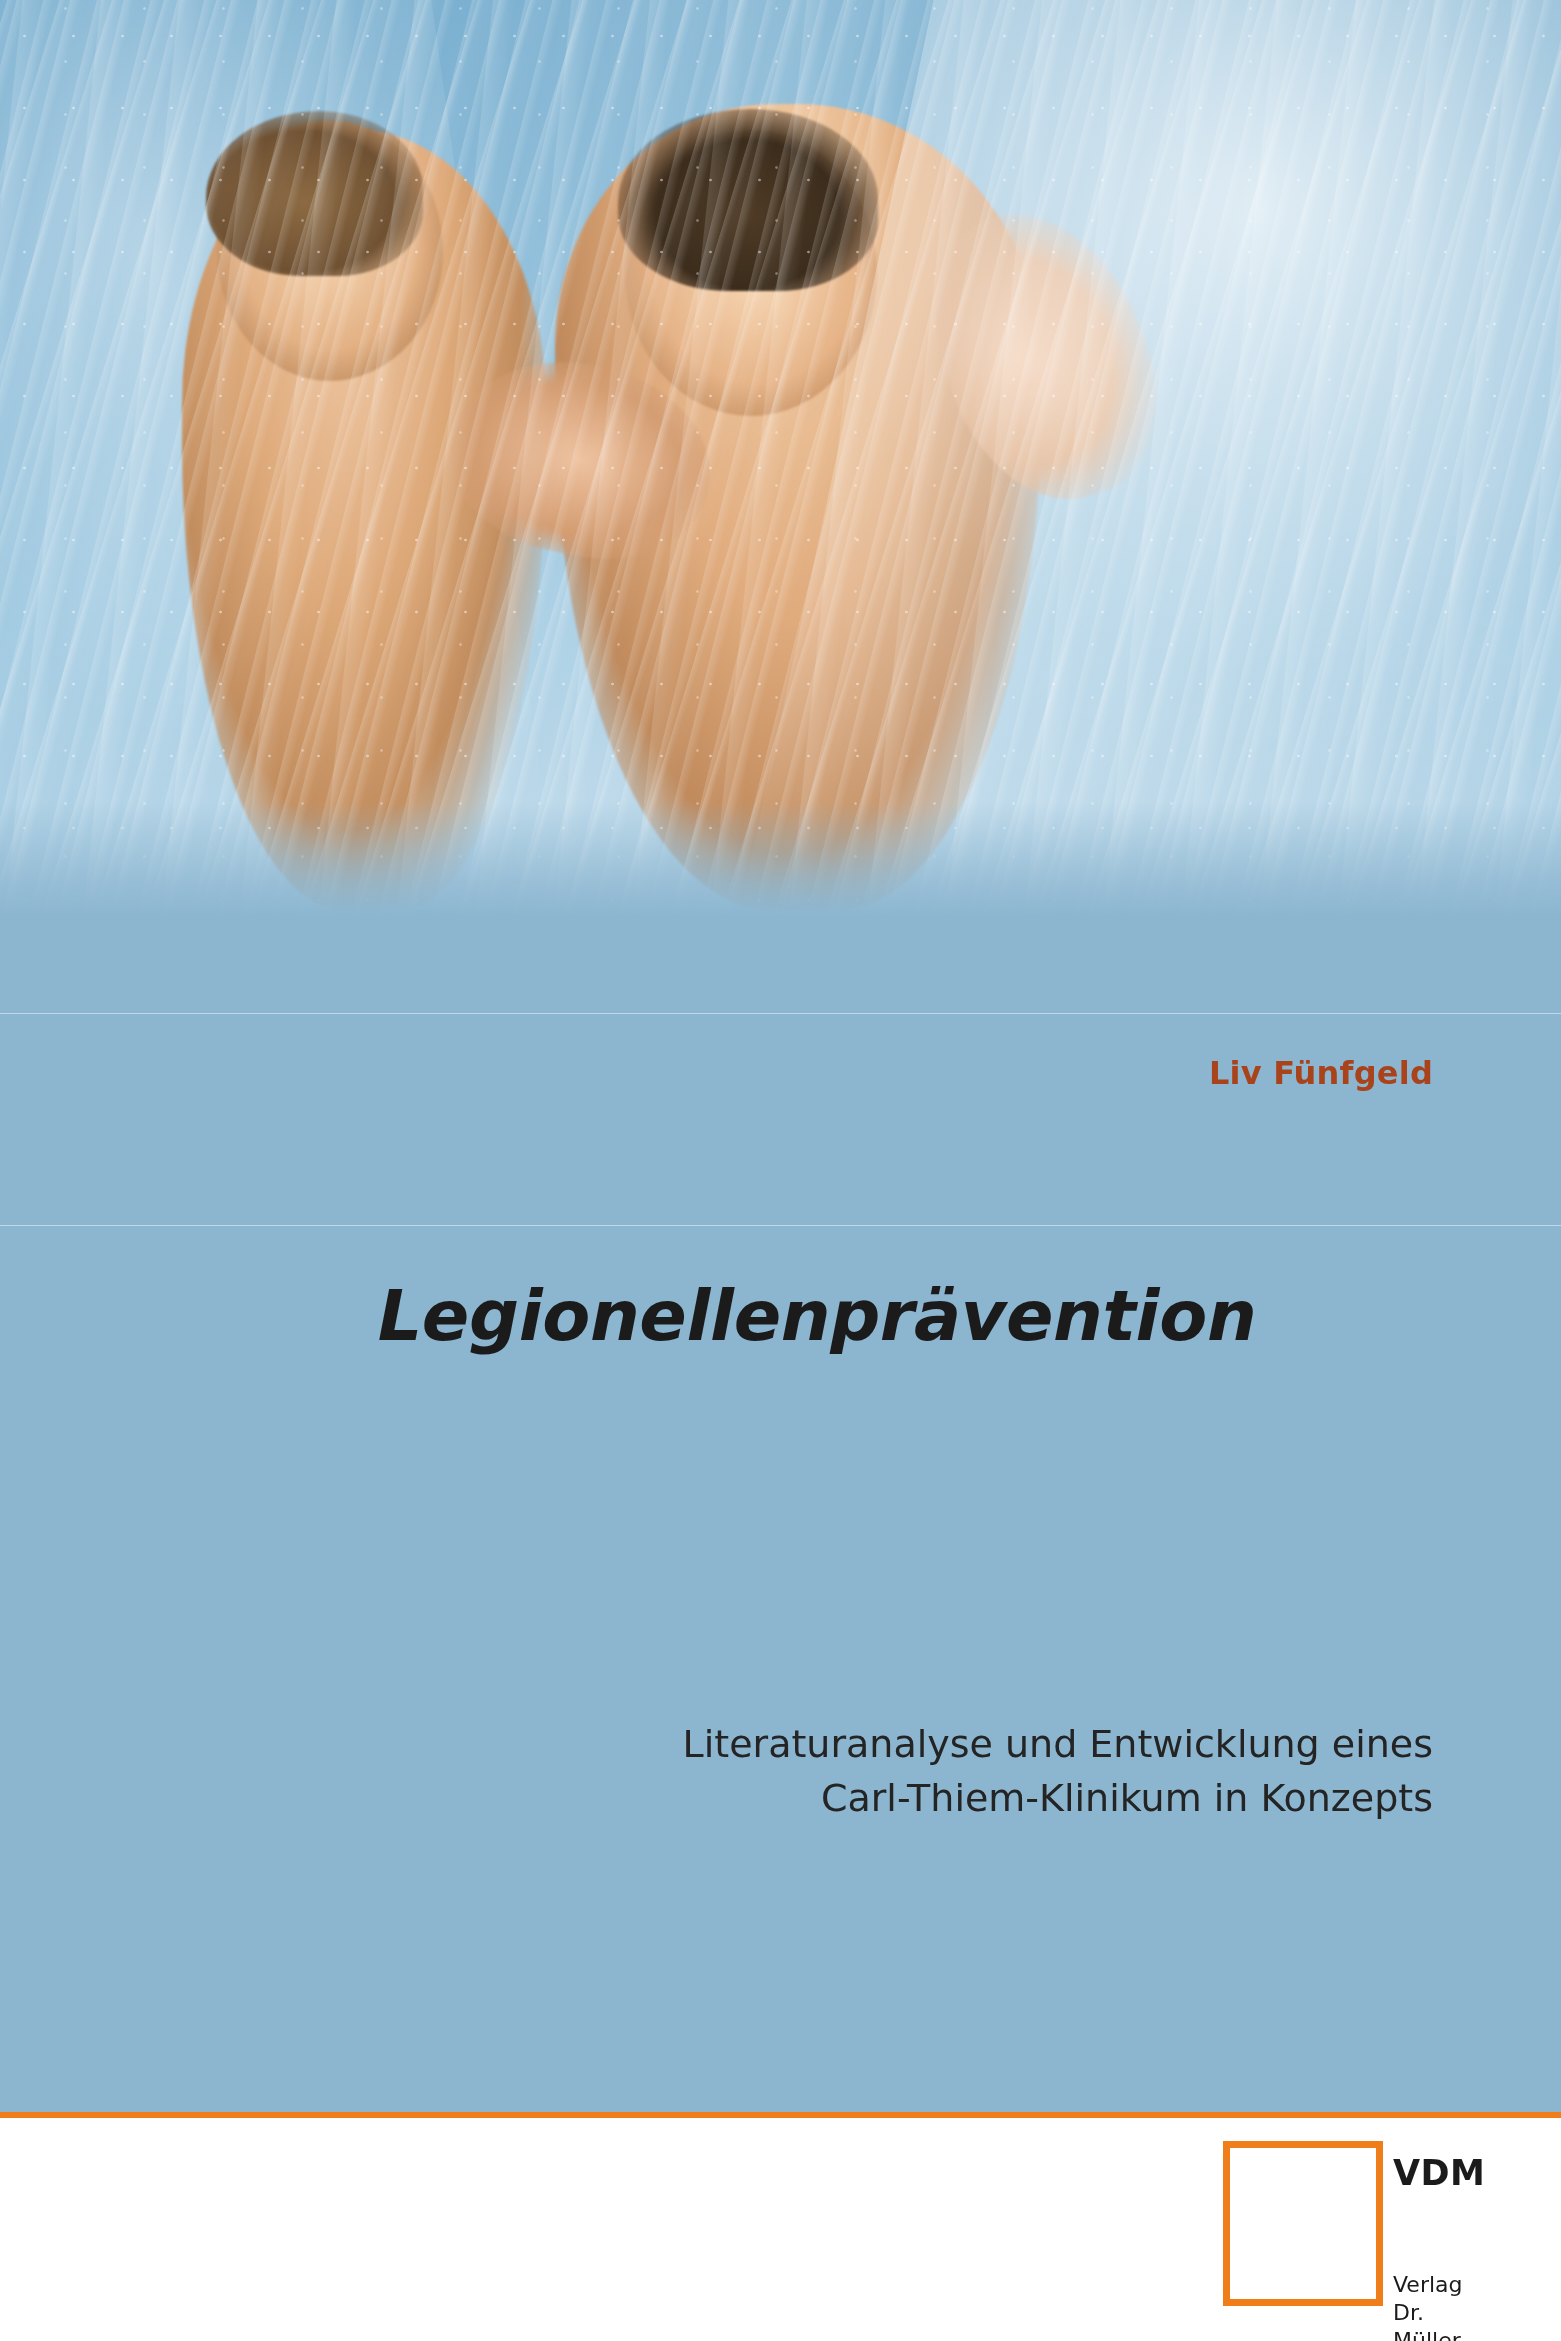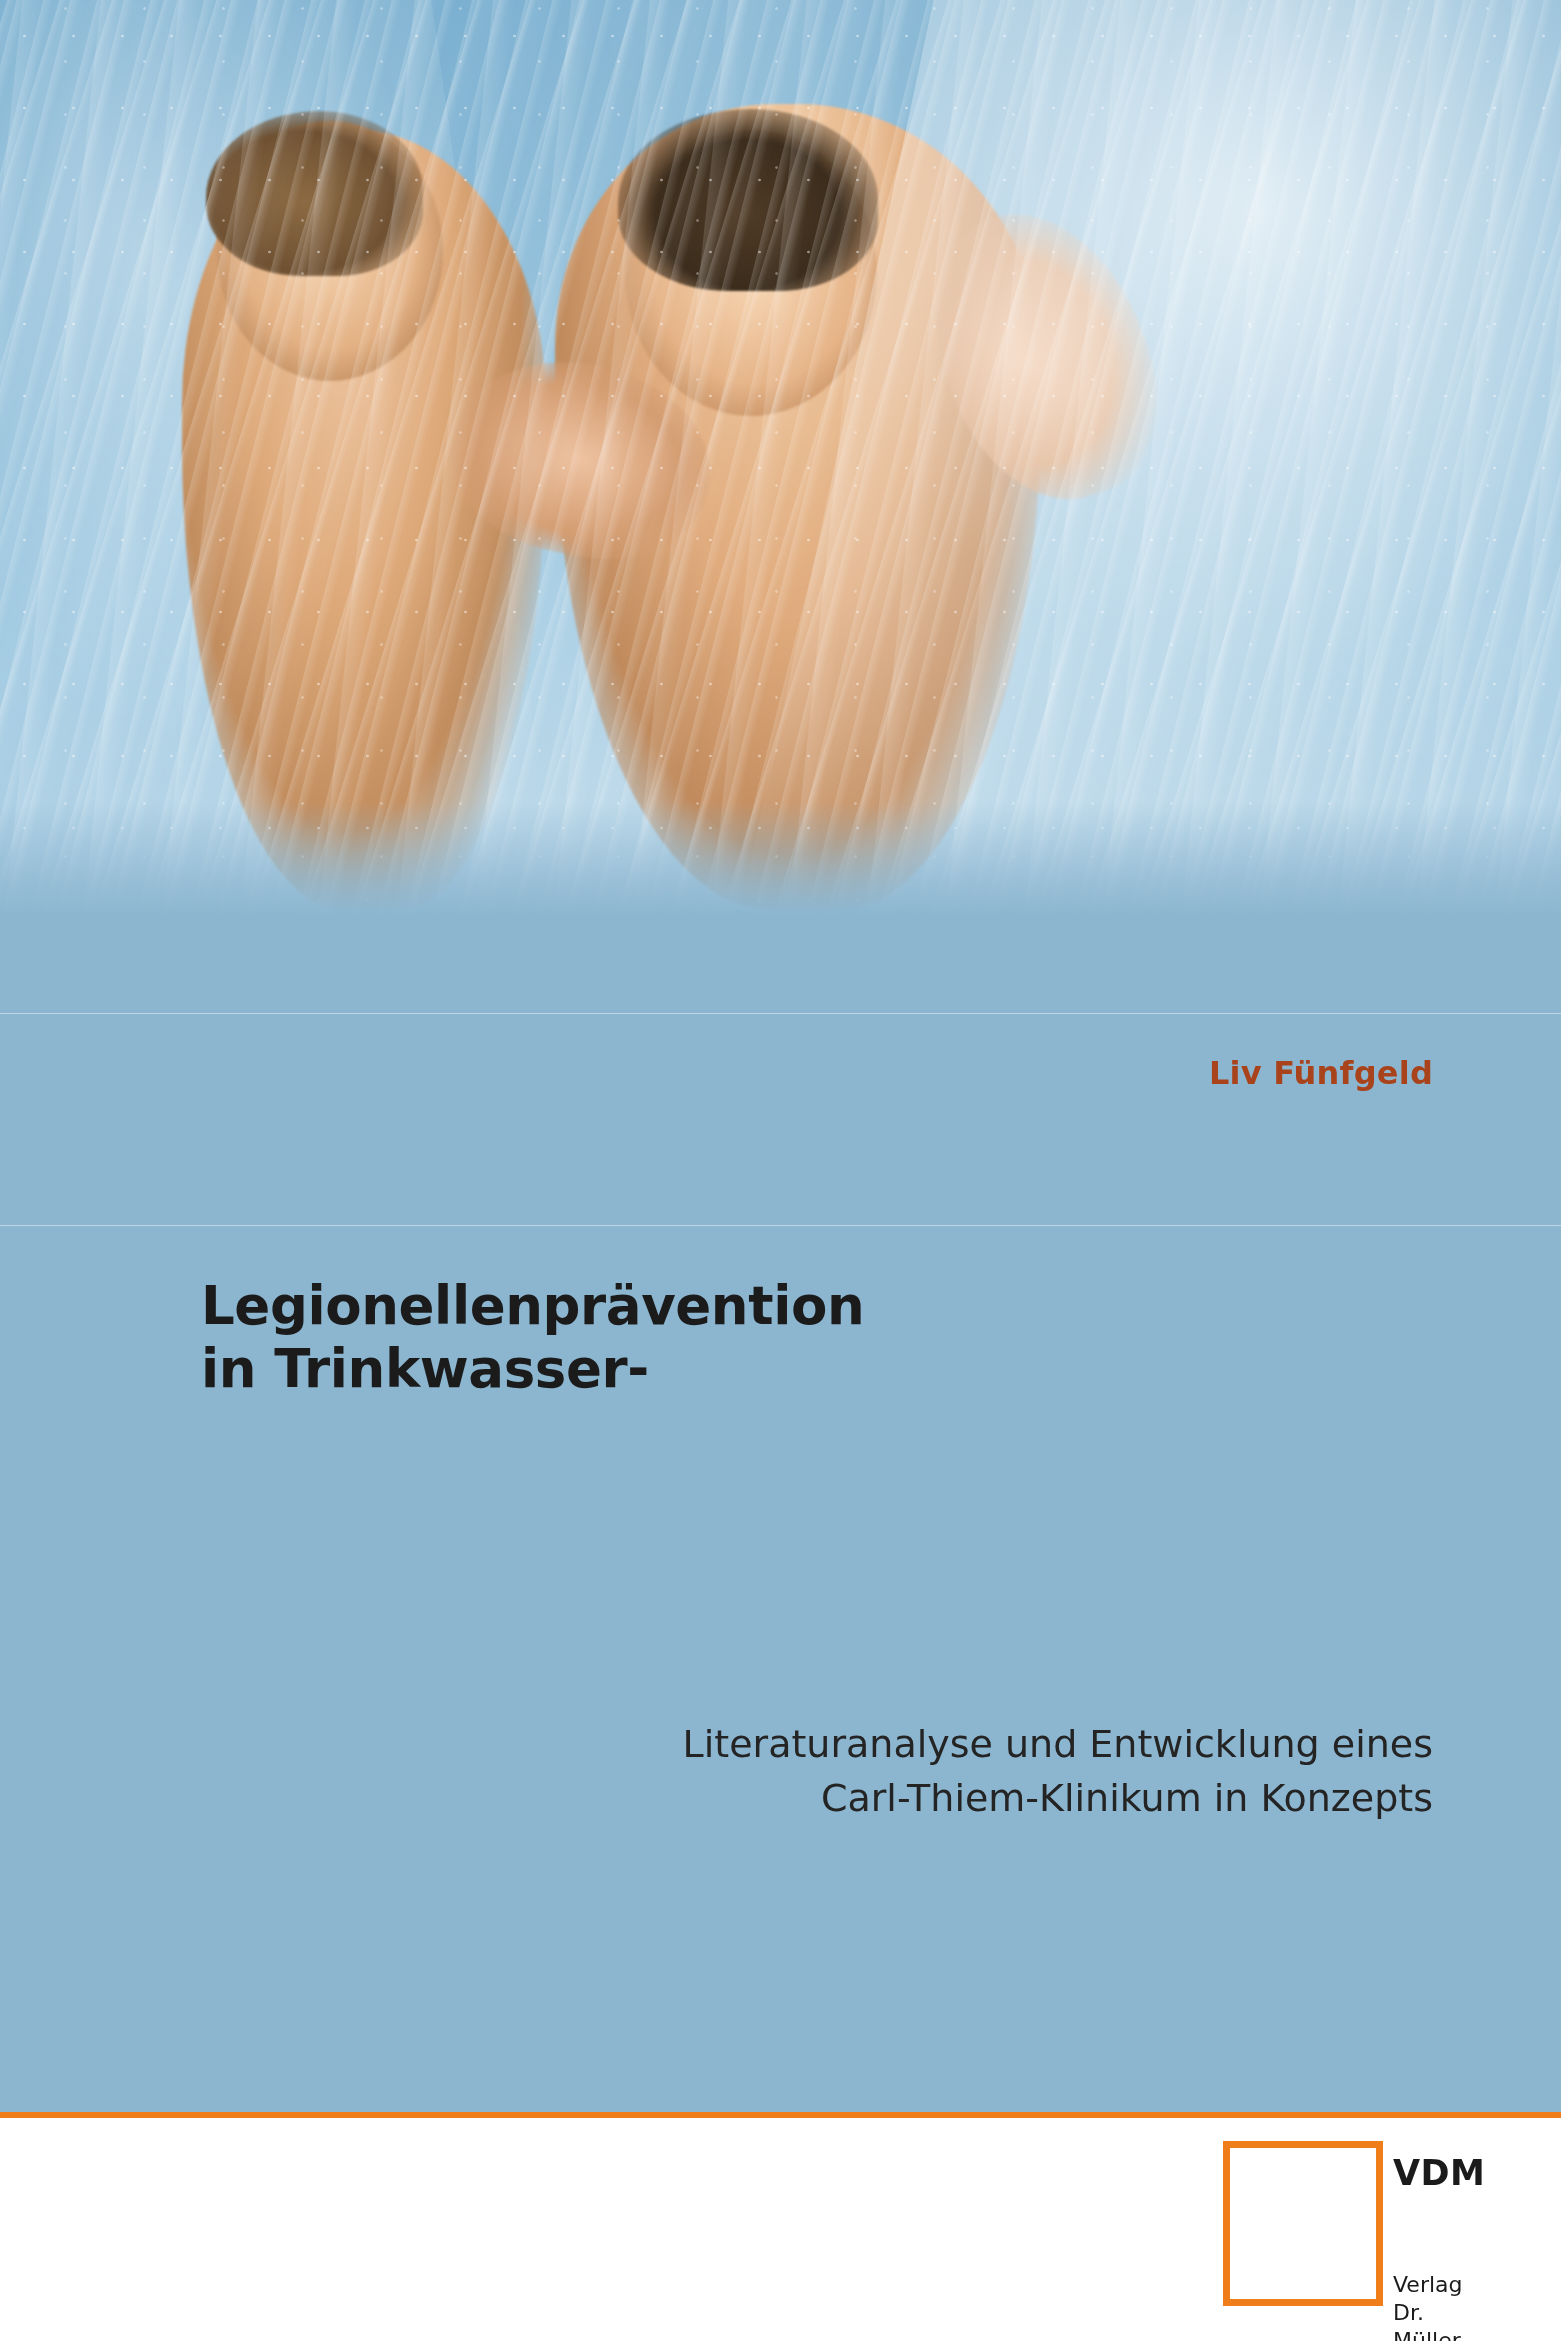--- a/index.html
+++ b/index.html
@@ -208,26 +208,27 @@
     color: #a8431b;
     letter-spacing: 0.2px;
     text-align: right;
   }
 
   .title {
     position: absolute;
     right: 128px;
     top: 1275px;
     width: 1232px;
-    text-align: left;
-    font-size: 53px;
+    text-align: center;
+    font-size: 70px;
     font-weight: bold;
     line-height: 1.18;
     color: #1b1b1b;
     letter-spacing: -0.4px;
+    font-style: italic;
   }
 
   .subtitle {
     position: absolute;
     right: 128px;
     top: 1670px;
     width: 1128px;
     text-align: right;
     font-size: 38px;
     line-height: 1.42;
@@ -328,21 +329,20 @@
   </div>
 
   <div class="panel"></div>
   <div class="hairline hairline-1"></div>
   <div class="hairline hairline-2"></div>
 
   <div class="author">Liv Fünfgeld</div>
 
   <div class="title">
     <div>Legionellenprävention</div>
-    <div>in Trinkwasser-</div>
   </div>
 
   <div class="subtitle">
     <div>Literaturanalyse und Entwicklung eines</div>
     <div>Carl-Thiem-Klinikum in Konzepts</div>
   </div>
 
   <div class="bottom"></div>
   <div class="orange-rule"></div>
 

